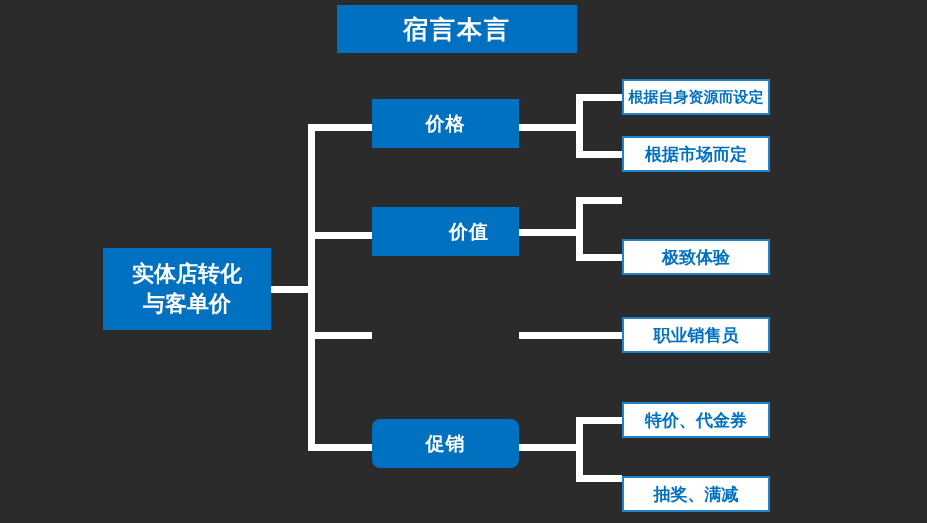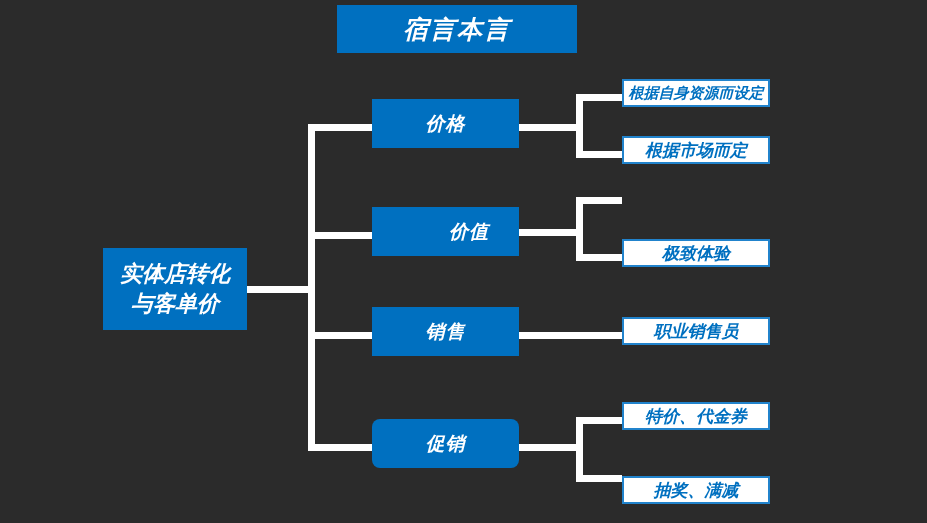--- a/index.html
+++ b/index.html
@@ -12,52 +12,51 @@
   }
   * { margin: 0; padding: 0; box-sizing: border-box; }
   html, body { background: #1a1a1a; }
   body { font-family: "Liberation Sans", "DejaVu Sans", sans-serif; }
   .canvas {
     position: relative;
     width: 927px;
     height: 523px;
     background: var(--background);
     overflow: hidden;
-    font-style: italic;
   }
   .node {
     position: absolute;
     display: flex;
     align-items: center;
     justify-content: center;
     text-align: center;
     font-weight: bold;
   }
   .blue-node {
     background: var(--primary-blue);
     color: var(--node-text);
   }
   .title-node {
     left: 337px; top: 5px; width: 240px; height: 48px;
     font-size: 25px;
     letter-spacing: 2px;
   }
   .root-node {
-    left: 103px; top: 248px; width: 144px; height: 82px;
+    left: 103px; top: 248px; width: 168px; height: 82px;
     font-size: 22px;
     line-height: 1.35;
     flex-direction: column;
   }
   .branch-node {
     left: 372px; width: 147px; height: 49px;
     font-size: 19px;
     letter-spacing: 1px;
   }
   .leaf-node {
-    left: 622px; width: 148px; height: 28px;
+    left: 622px; width: 148px; height: 36px;
     background: #ffffff;
     border: 2px solid var(--leaf-border);
     color: var(--leaf-text);
     font-size: 17px;
   }
   .leaf-node.small { font-size: 15px; }
   .line {
     position: absolute;
     background: var(--connector);
   }
@@ -100,23 +99,20 @@
     <span>实体店转化</span>
     <span>与客单价</span>
   </div>
 
   <div class="node blue-node branch-node" style="top:99px;">
     <span>价格</span>
   </div>
   <div class="node blue-node branch-node" style="top:207px;padding-left:47px;">
     <span>价值</span>
   </div>
-  <div class="node blue-node branch-node" style="top:307px;">
-    <span>销售</span>
-  </div>
   <div class="node blue-node branch-node" style="top:419px;border-radius:8px;">
     <span>促销</span>
   </div>
 
   <div class="node leaf-node small" style="top:79px;">
     <span>根据自身资源而设定</span>
   </div>
   <div class="node leaf-node" style="top:136px;">
     <span>根据市场而定</span>
   </div>

